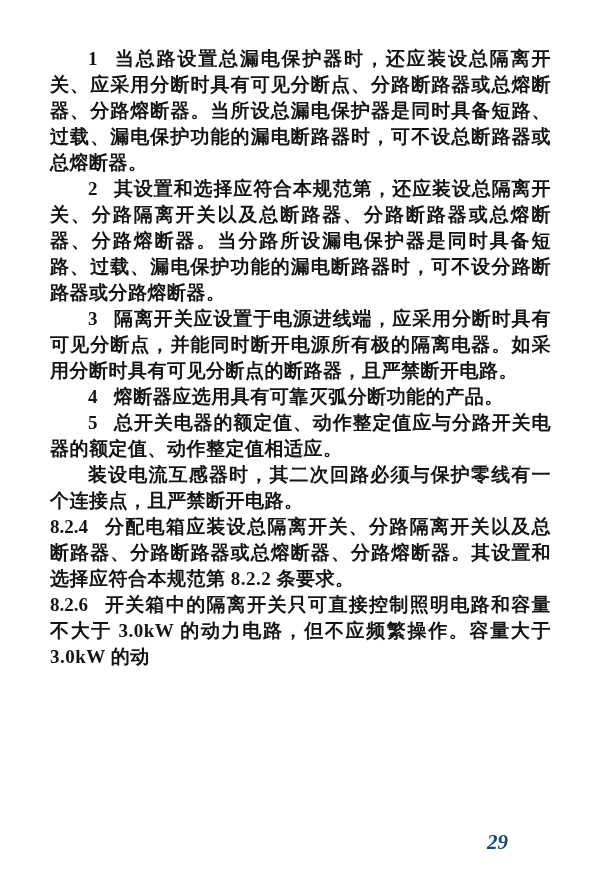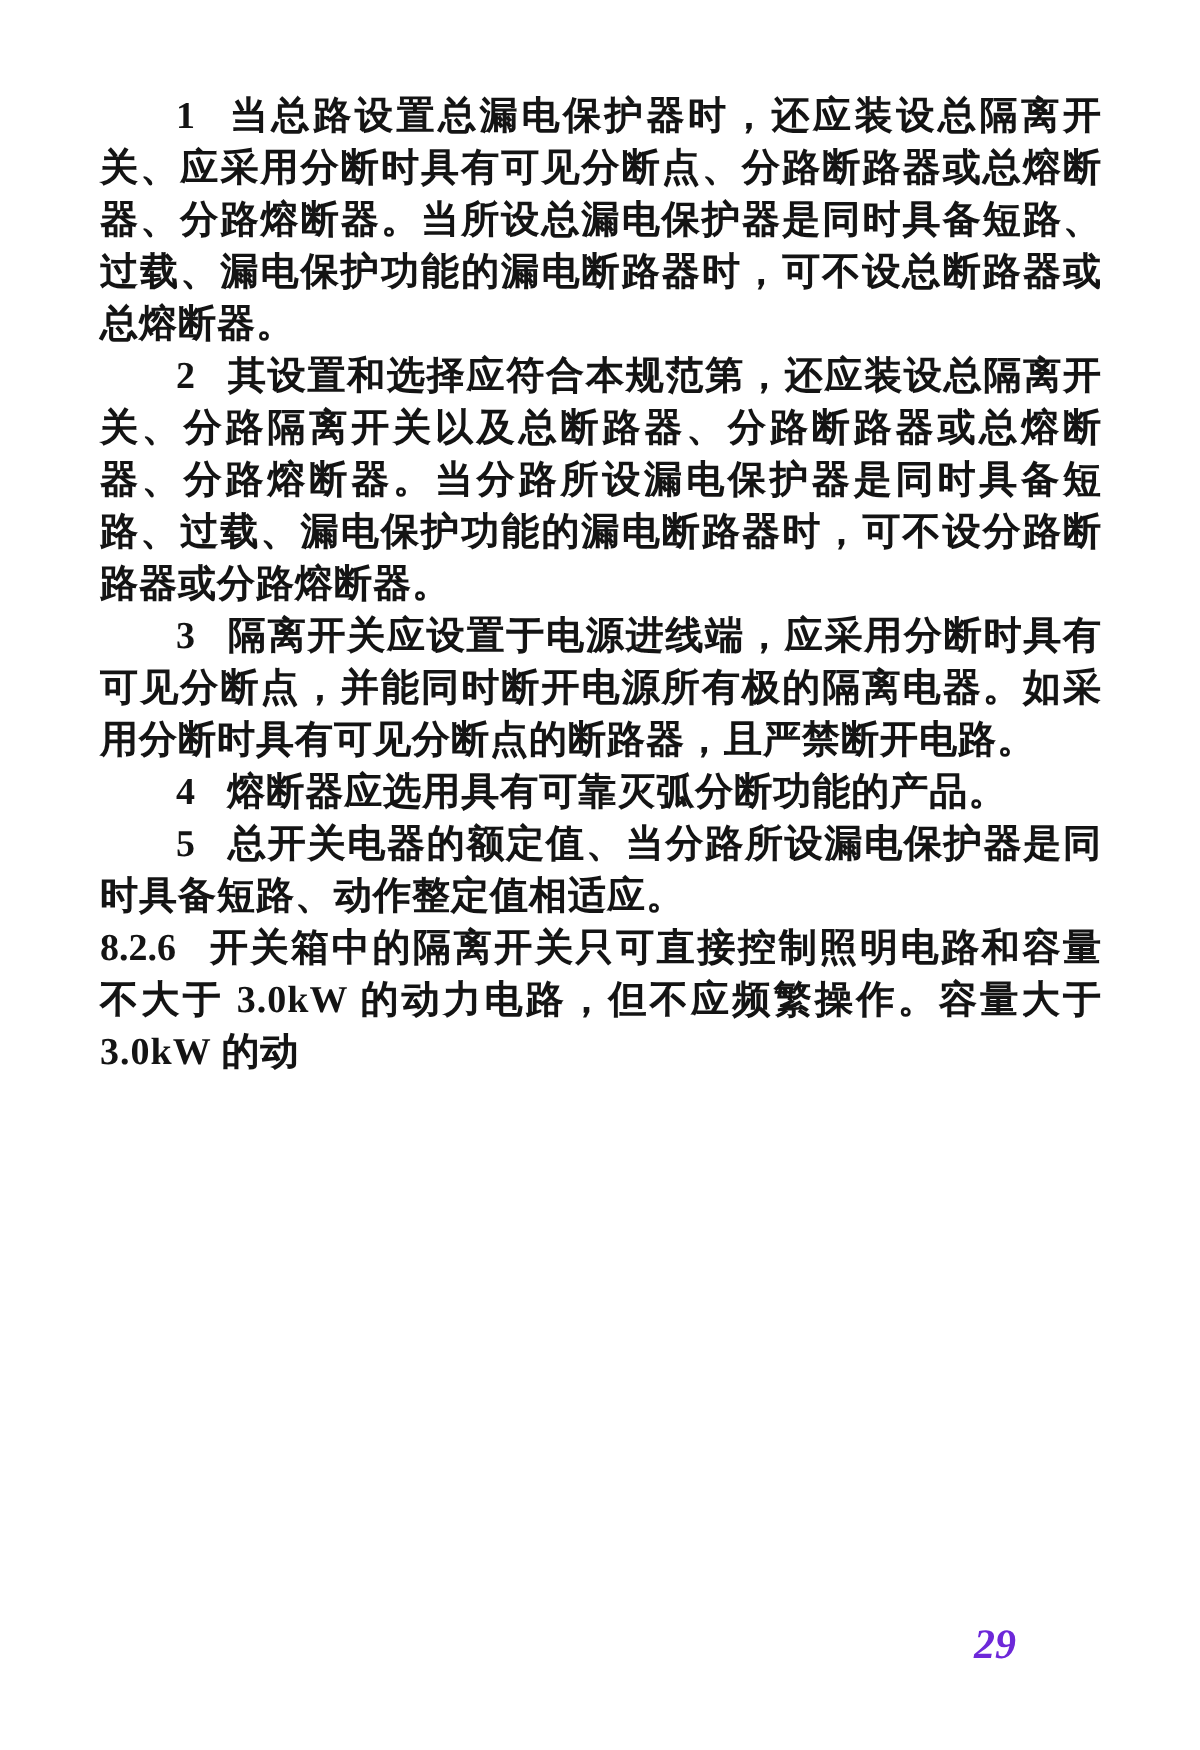--- a/index.html
+++ b/index.html
@@ -45,46 +45,48 @@
     text-indent: 0;
   }
   b.lbl {
     font-weight: bold;
     margin-right: 0.85em;
     letter-spacing: 0;
   }
   .page-number {
     position: absolute;
     right: 92px;
-    bottom: 40px;
+    bottom: 20px;
     font-size: 21px;
     font-style: italic;
     font-weight: 600;
-    color: #6d28d9;
+    color: #0c4a6e;
     text-align: right;
   }
 </style>
 </head>
 <body>
 
 <div class="page">
   <main class="text-block">
 
     <p class="para hang"><b class="lbl">1</b><span>当总路设置总漏电保护器时，还应装设总隔离开关、应采用分断时具有可见分断点、分路断路器或总熔断器、分路熔断器。当所设总漏电保护器是同时具备短路、过载、漏电保护功能的漏电断路器时，可不设总断路器或总熔断器。</span></p>
 
     <p class="para hang"><b class="lbl">2</b><span>其设置和选择应符合本规范第，还应装设总隔离开关、分路隔离开关以及总断路器、分路断路器或总熔断器、分路熔断器。当分路所设漏电保护器是同时具备短路、过载、漏电保护功能的漏电断路器时，可不设分路断路器或分路熔断器。</span></p>
 
     <p class="para hang"><b class="lbl">3</b><span>隔离开关应设置于电源进线端，应采用分断时具有可见分断点，并能同时断开电源所有极的隔离电器。如采用分断时具有可见分断点的断路器，且严禁断开电路。</span></p>
 
     <p class="para hang"><b class="lbl">4</b><span>熔断器应选用具有可靠灭弧分断功能的产品。</span></p>
 
-    <p class="para hang"><b class="lbl">5</b><span>总开关电器的额定值、当分路所设漏电保护器是同时具备短路、动作整定值相适应。</span></p>
+    <p class="para hang"><b class="lbl">5</b><span>总开关电器的额定值、动作整定值应与分路开关电器的额定值、动作整定值相适应。</span></p>
 
 
+    <p class="para indent"><span>装设电流互感器时，其二次回路必须与保护零线有一个连接点，且严禁断开电路。</span></p>
 
+    <p class="para section"><b class="lbl">8.2.4</b><span>分配电箱应装设总隔离开关、分路隔离开关以及总断路器、分路断路器或总熔断器、分路熔断器。其设置和选择应符合本规范第 8.2.2 条要求。</span></p>
 
 
     <p class="para section"><b class="lbl">8.2.6</b><span>开关箱中的隔离开关只可直接控制照明电路和容量不大于 3.0kW 的动力电路，但不应频繁操作。容量大于 3.0kW 的动</span></p>
 
   </main>
 
   <div class="page-number">29</div>
 </div>
 
 </body></html>

